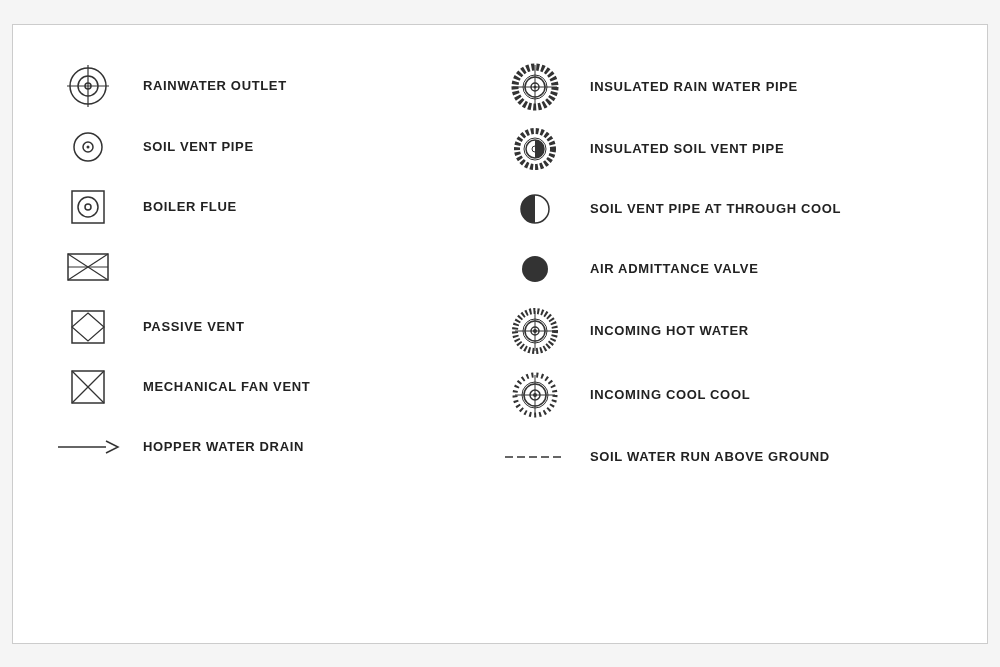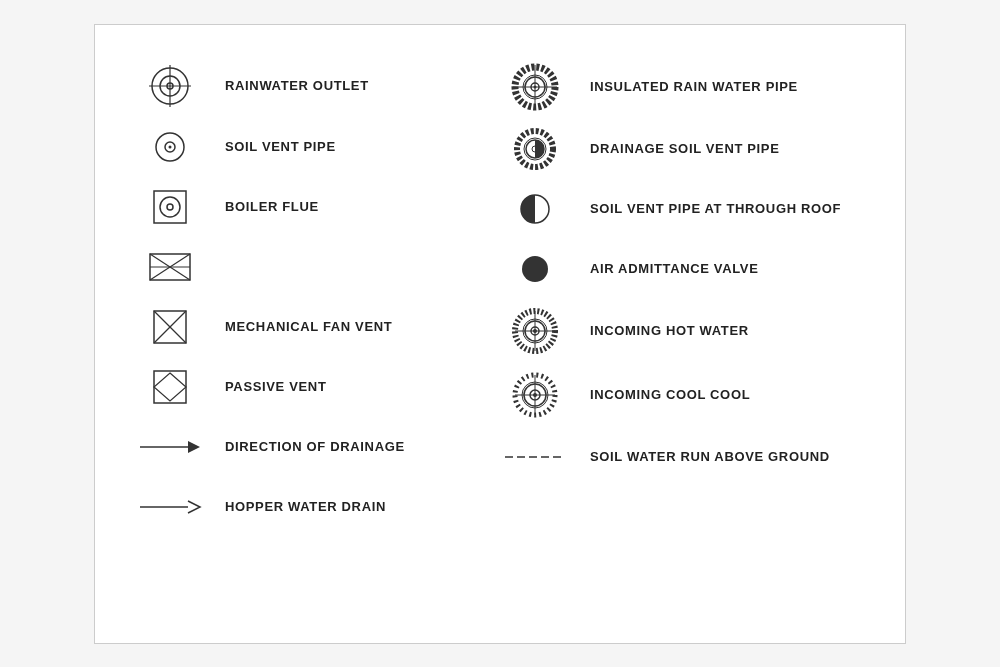--- a/index.html
+++ b/index.html
@@ -8,21 +8,21 @@
       font-family: Arial, sans-serif;
       width: 1000px;
       height: 667px;
       display: flex;
       align-items: center;
       justify-content: center;
     }
     .legend-container {
       background: #fff;
       border: 1px solid #ccc;
-      width: 812px;
+      width: 976px;
       min-height: 620px;
       padding: 30px 40px;
       display: grid;
       grid-template-columns: 1fr 1fr;
       gap: 0;
     }
     .legend-column {
       display: flex;
       flex-direction: column;
       gap: 0;
@@ -111,48 +111,38 @@
           <line x1="2" y1="15" x2="42" y2="15" stroke="#333" stroke-width="1.2"></line>
         </svg>
       </div>
     </div>
 
     <div class="legend-item">
       <div class="legend-icon">
         <svg width="38" height="38" viewBox="0 0 38 38">
           <rect x="3" y="3" width="32" height="32" fill="none" stroke="#333" stroke-width="1.5"></rect>
 
+          <polygon points="19,5 35,19 19,33 3,19" fill="none" stroke="#333" stroke-width="1.2"></polygon>
+        </svg>
+      </div>
+      <span class="legend-label">PASSIVE VENT</span>
+    </div>
+
+    <div class="legend-item">
+      <div class="legend-icon">
+        <svg width="38" height="38" viewBox="0 0 38 38">
+          <rect x="3" y="3" width="32" height="32" fill="none" stroke="#333" stroke-width="1.5"></rect>
+
           <line x1="3" y1="3" x2="35" y2="35" stroke="#333" stroke-width="1.2"></line>
           <line x1="35" y1="3" x2="3" y2="35" stroke="#333" stroke-width="1.2"></line>
         </svg>
       </div>
       <span class="legend-label">MECHANICAL FAN VENT</span>
     </div>
 
-    <div class="legend-item">
-      <div class="legend-icon">
-        <svg width="38" height="38" viewBox="0 0 38 38">
-          <rect x="3" y="3" width="32" height="32" fill="none" stroke="#333" stroke-width="1.5"></rect>
-
-          <polygon points="19,5 35,19 19,33 3,19" fill="none" stroke="#333" stroke-width="1.2"></polygon>
-        </svg>
-      </div>
-      <span class="legend-label">PASSIVE VENT</span>
-    </div>
-
-    <div class="legend-item">
-      <div class="legend-icon">
-        <svg width="60" height="18" viewBox="0 0 60 18">
-          <line x1="0" y1="9" x2="48" y2="9" stroke="#333" stroke-width="1.5"></line>
-
-          <polygon points="48,3 60,9 48,15" fill="#333"></polygon>
-        </svg>
-      </div>
-      <span class="legend-label">DIRECTION OF DRAINAGE</span>
-    </div>
 
     <div class="legend-item">
       <div class="legend-icon">
         <svg width="60" height="18" viewBox="0 0 60 18">
           <line x1="0" y1="9" x2="48" y2="9" stroke="#333" stroke-width="1.5"></line>
 
           <polyline points="48,3 60,9 48,15" fill="none" stroke="#333" stroke-width="1.5"></polyline>
         </svg>
       </div>
       <span class="legend-label">HOPPER WATER DRAIN</span>
@@ -184,32 +174,32 @@
         <svg width="40" height="40" viewBox="0 0 40 40">
 
           <circle cx="20" cy="20" r="18" fill="none" stroke="#333" stroke-width="6" stroke-dasharray="3,2"></circle>
           <circle cx="20" cy="20" r="11" fill="white" stroke="#333" stroke-width="1"></circle>
           <circle cx="20" cy="20" r="9" fill="none" stroke="#333" stroke-width="1.5"></circle>
 
           <path d="M20,11 A9,9 0 0,1 20,29 Z" fill="#333"></path>
           <circle cx="20" cy="20" r="3" fill="none" stroke="#333" stroke-width="1"></circle>
         </svg>
       </div>
-      <span class="legend-label">DRAINAGE SOIL VENT PIPE</span>
+      <span class="legend-label">INSULATED SOIL VENT PIPE</span>
     </div>
 
     <div class="legend-item">
       <div class="legend-icon">
         <svg width="34" height="34" viewBox="0 0 34 34">
           <circle cx="17" cy="17" r="14" fill="none" stroke="#333" stroke-width="1.5"></circle>
 
           <path d="M17,3 A14,14 0 0,0 17,31 Z" fill="#333"></path>
         </svg>
       </div>
-      <span class="legend-label">SOIL VENT PIPE AT THROUGH ROOF</span>
+      <span class="legend-label">SOIL VENT PIPE AT THROUGH COOL</span>
     </div>
 
     <div class="legend-item">
       <div class="legend-icon">
         <svg width="30" height="30" viewBox="0 0 30 30">
           <circle cx="15" cy="15" r="13" fill="#333"></circle>
         </svg>
       </div>
       <span class="legend-label">AIR ADMITTANCE VALVE</span>
     </div>

